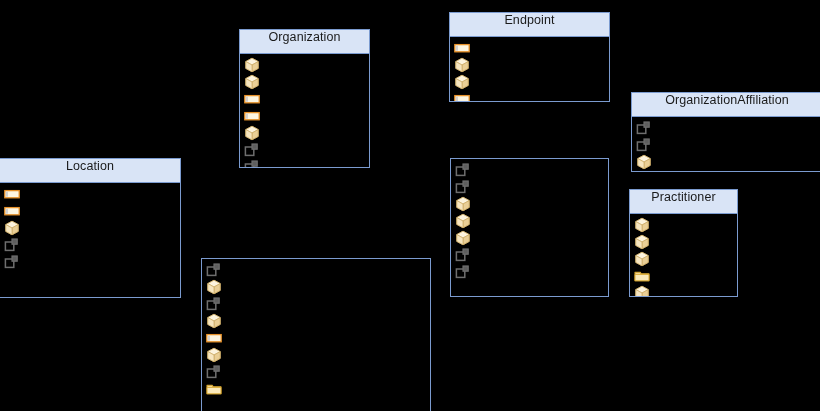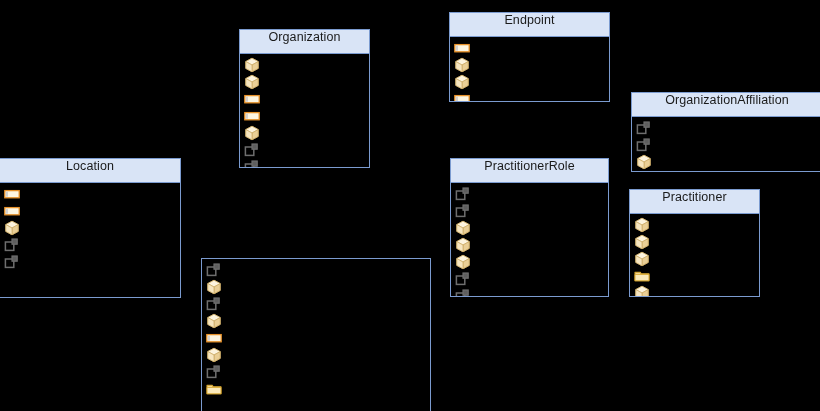--- a/index.html
+++ b/index.html
@@ -260,23 +260,20 @@
               <polygon points="8,1.2 14.2,4.6 14.2,11.4 8,14.8 1.8,11.4 1.8,4.6" fill="#f7e6c0" stroke="#c9a862" stroke-width="0.9"></polygon>
               <polygon points="8,1.2 14.2,4.6 8,8.0 1.8,4.6" fill="#fdf4de" stroke="#c9a862" stroke-width="0.7"></polygon>
               <polygon points="8,8.0 14.2,4.6 14.2,11.4 8,14.8" fill="#eacf96" stroke="#c9a862" stroke-width="0.7"></polygon>
               <polygon points="8,8.0 1.8,4.6 1.8,11.4 8,14.8" fill="#f7e6c0" stroke="#c9a862" stroke-width="0.7"></polygon>
             </svg>
           </span>
         </div>
       </div>
     </div>
     <div class="uml-box" style="left: 450px; top: 158px; width: 159px; height: 139px;">
-      <div class="uml-header">
-        <span class="uml-title">PractitionerRole</span>
-      </div>
       <div class="uml-body" style="height: 115px;">
         <div class="member-row">
           <span class="icon">
             <svg width="16" height="16" viewBox="0 0 16 16">
               <rect x="1.4" y="5.0" width="8.4" height="8.4" fill="none" stroke="#6e6e6e" stroke-width="1.5"></rect>
               <rect x="8.0" y="2.0" width="5.2" height="5.2" fill="#5e5e5e" stroke="#6e6e6e" stroke-width="1.2"></rect>
             </svg>
           </span>
         </div>
         <div class="member-row">
@@ -328,21 +325,21 @@
         <div class="member-row">
           <span class="icon">
             <svg width="16" height="16" viewBox="0 0 16 16">
               <rect x="1.4" y="5.0" width="8.4" height="8.4" fill="none" stroke="#6e6e6e" stroke-width="1.5"></rect>
               <rect x="8.0" y="2.0" width="5.2" height="5.2" fill="#5e5e5e" stroke="#6e6e6e" stroke-width="1.2"></rect>
             </svg>
           </span>
         </div>
       </div>
     </div>
-    <div class="uml-box" style="left: 629px; top: 189px; width: 131px; height: 108px;">
+    <div class="uml-box" style="left: 629px; top: 189px; width: 109px; height: 108px;">
       <div class="uml-header">
         <span class="uml-title">Practitioner</span>
       </div>
       <div class="uml-body" style="height: 84px;">
         <div class="member-row">
           <span class="icon">
             <svg width="16" height="16" viewBox="0 0 16 16">
               <polygon points="8,1.2 14.2,4.6 14.2,11.4 8,14.8 1.8,11.4 1.8,4.6" fill="#f7e6c0" stroke="#c9a862" stroke-width="0.9"></polygon>
               <polygon points="8,1.2 14.2,4.6 8,8.0 1.8,4.6" fill="#fdf4de" stroke="#c9a862" stroke-width="0.7"></polygon>
               <polygon points="8,8.0 14.2,4.6 14.2,11.4 8,14.8" fill="#eacf96" stroke="#c9a862" stroke-width="0.7"></polygon>

